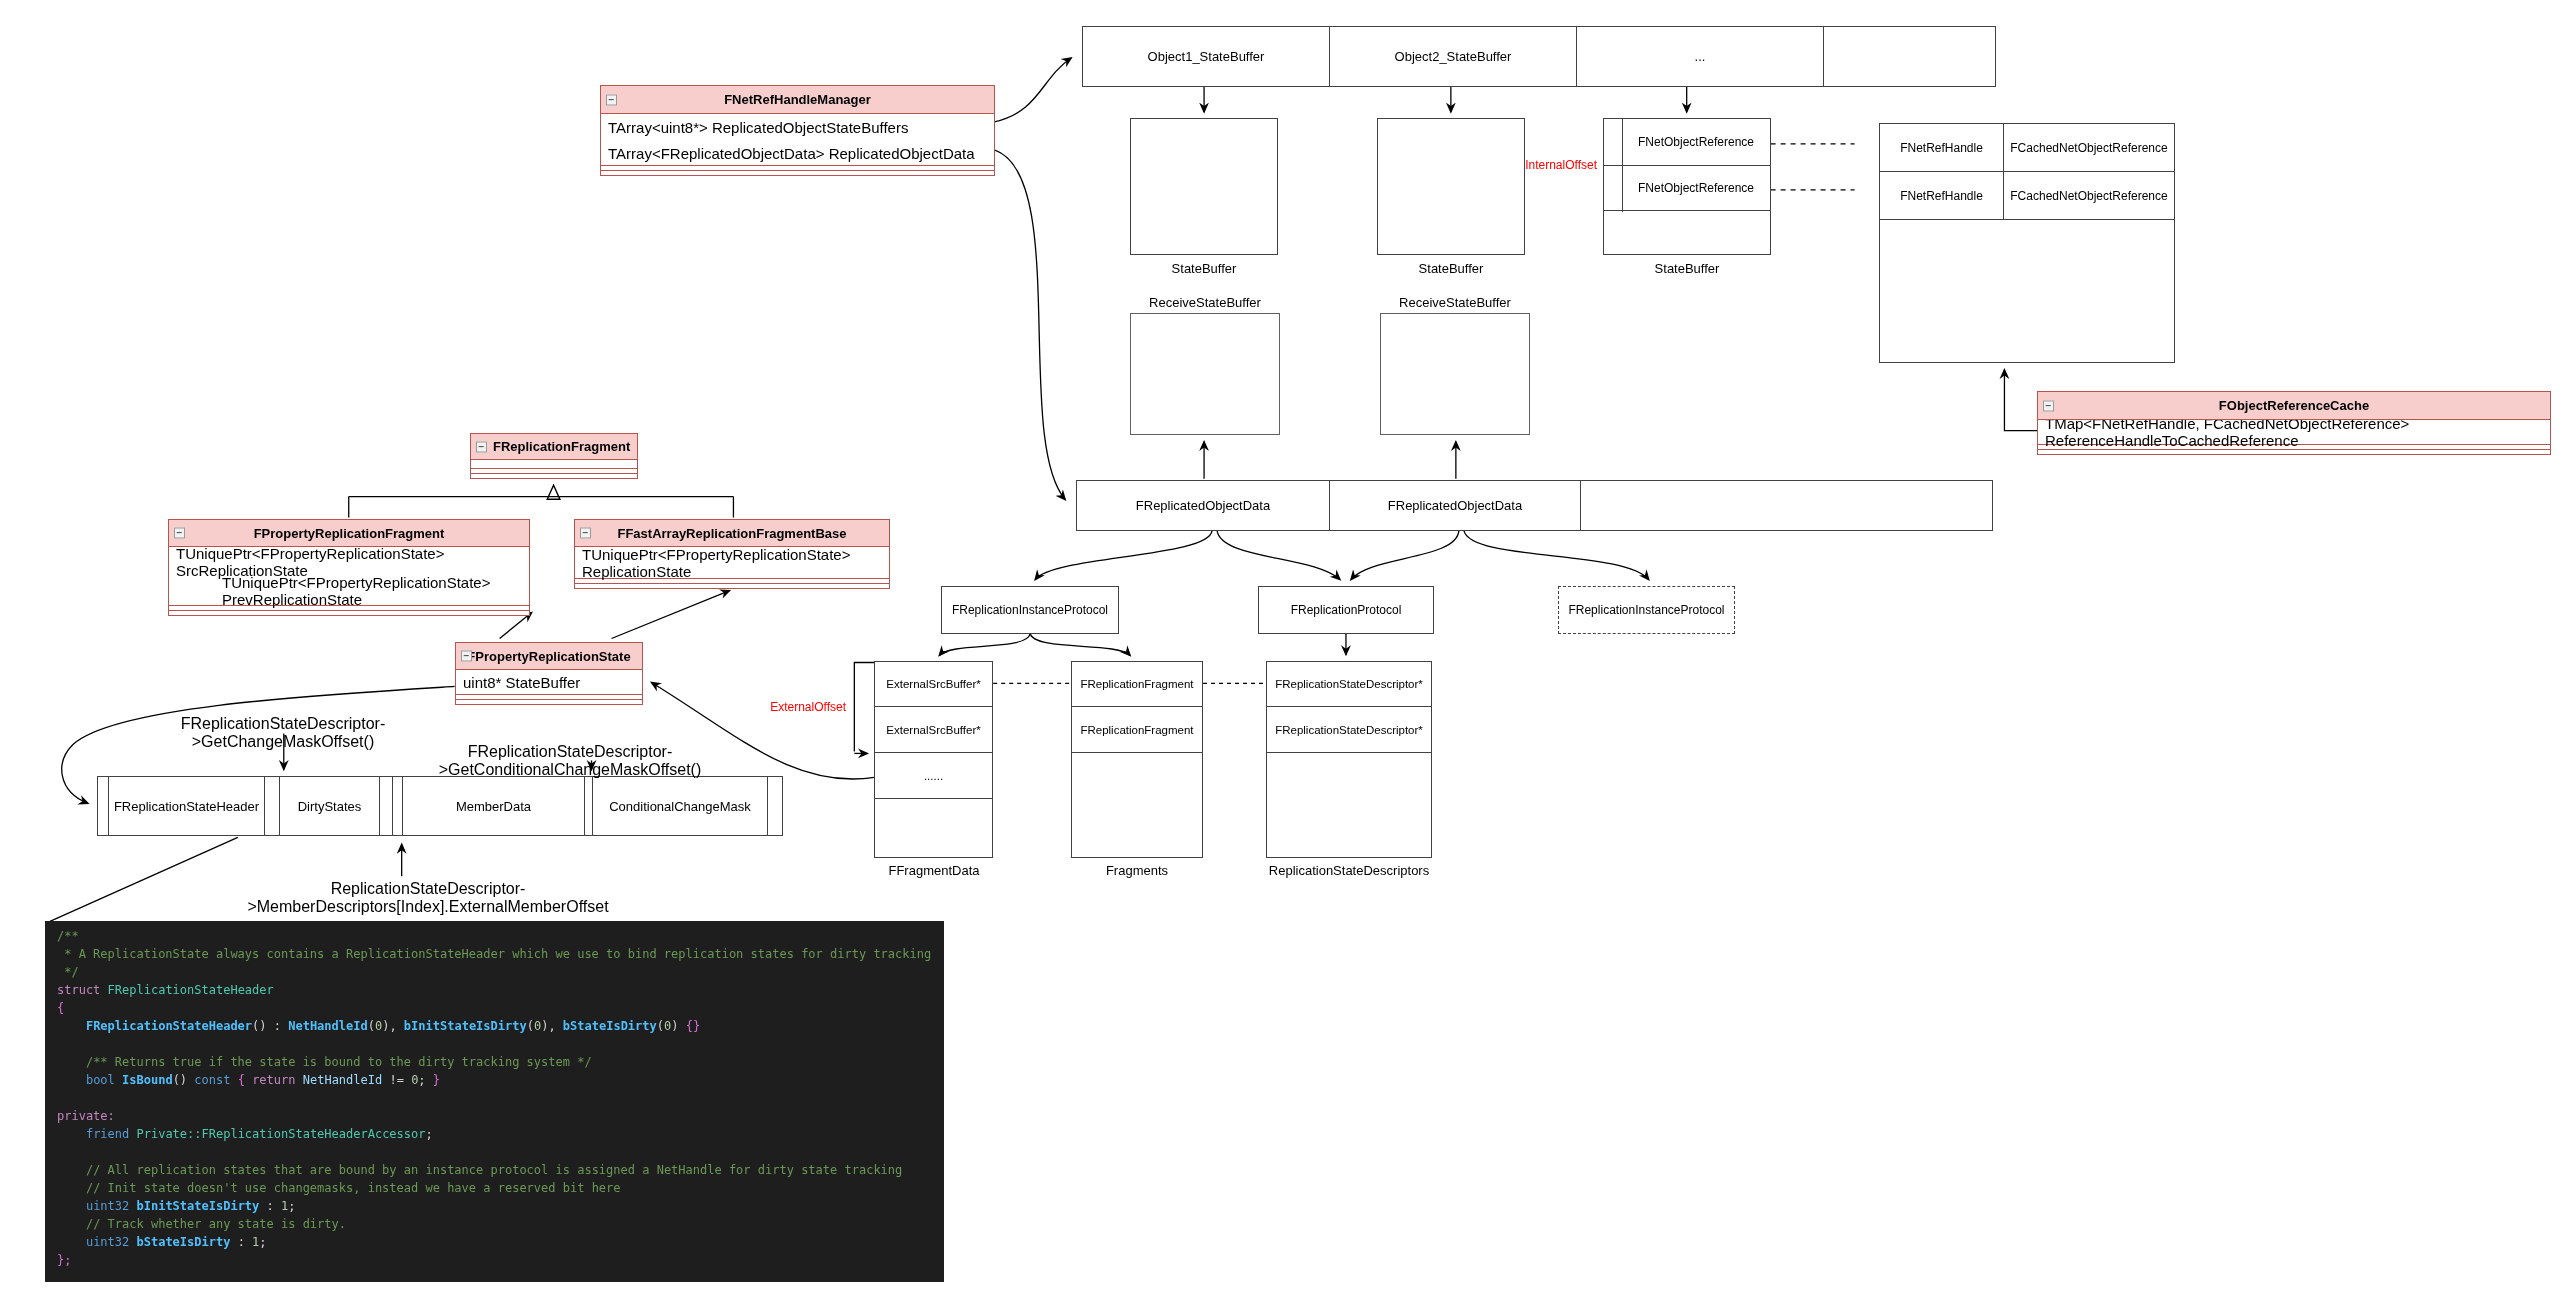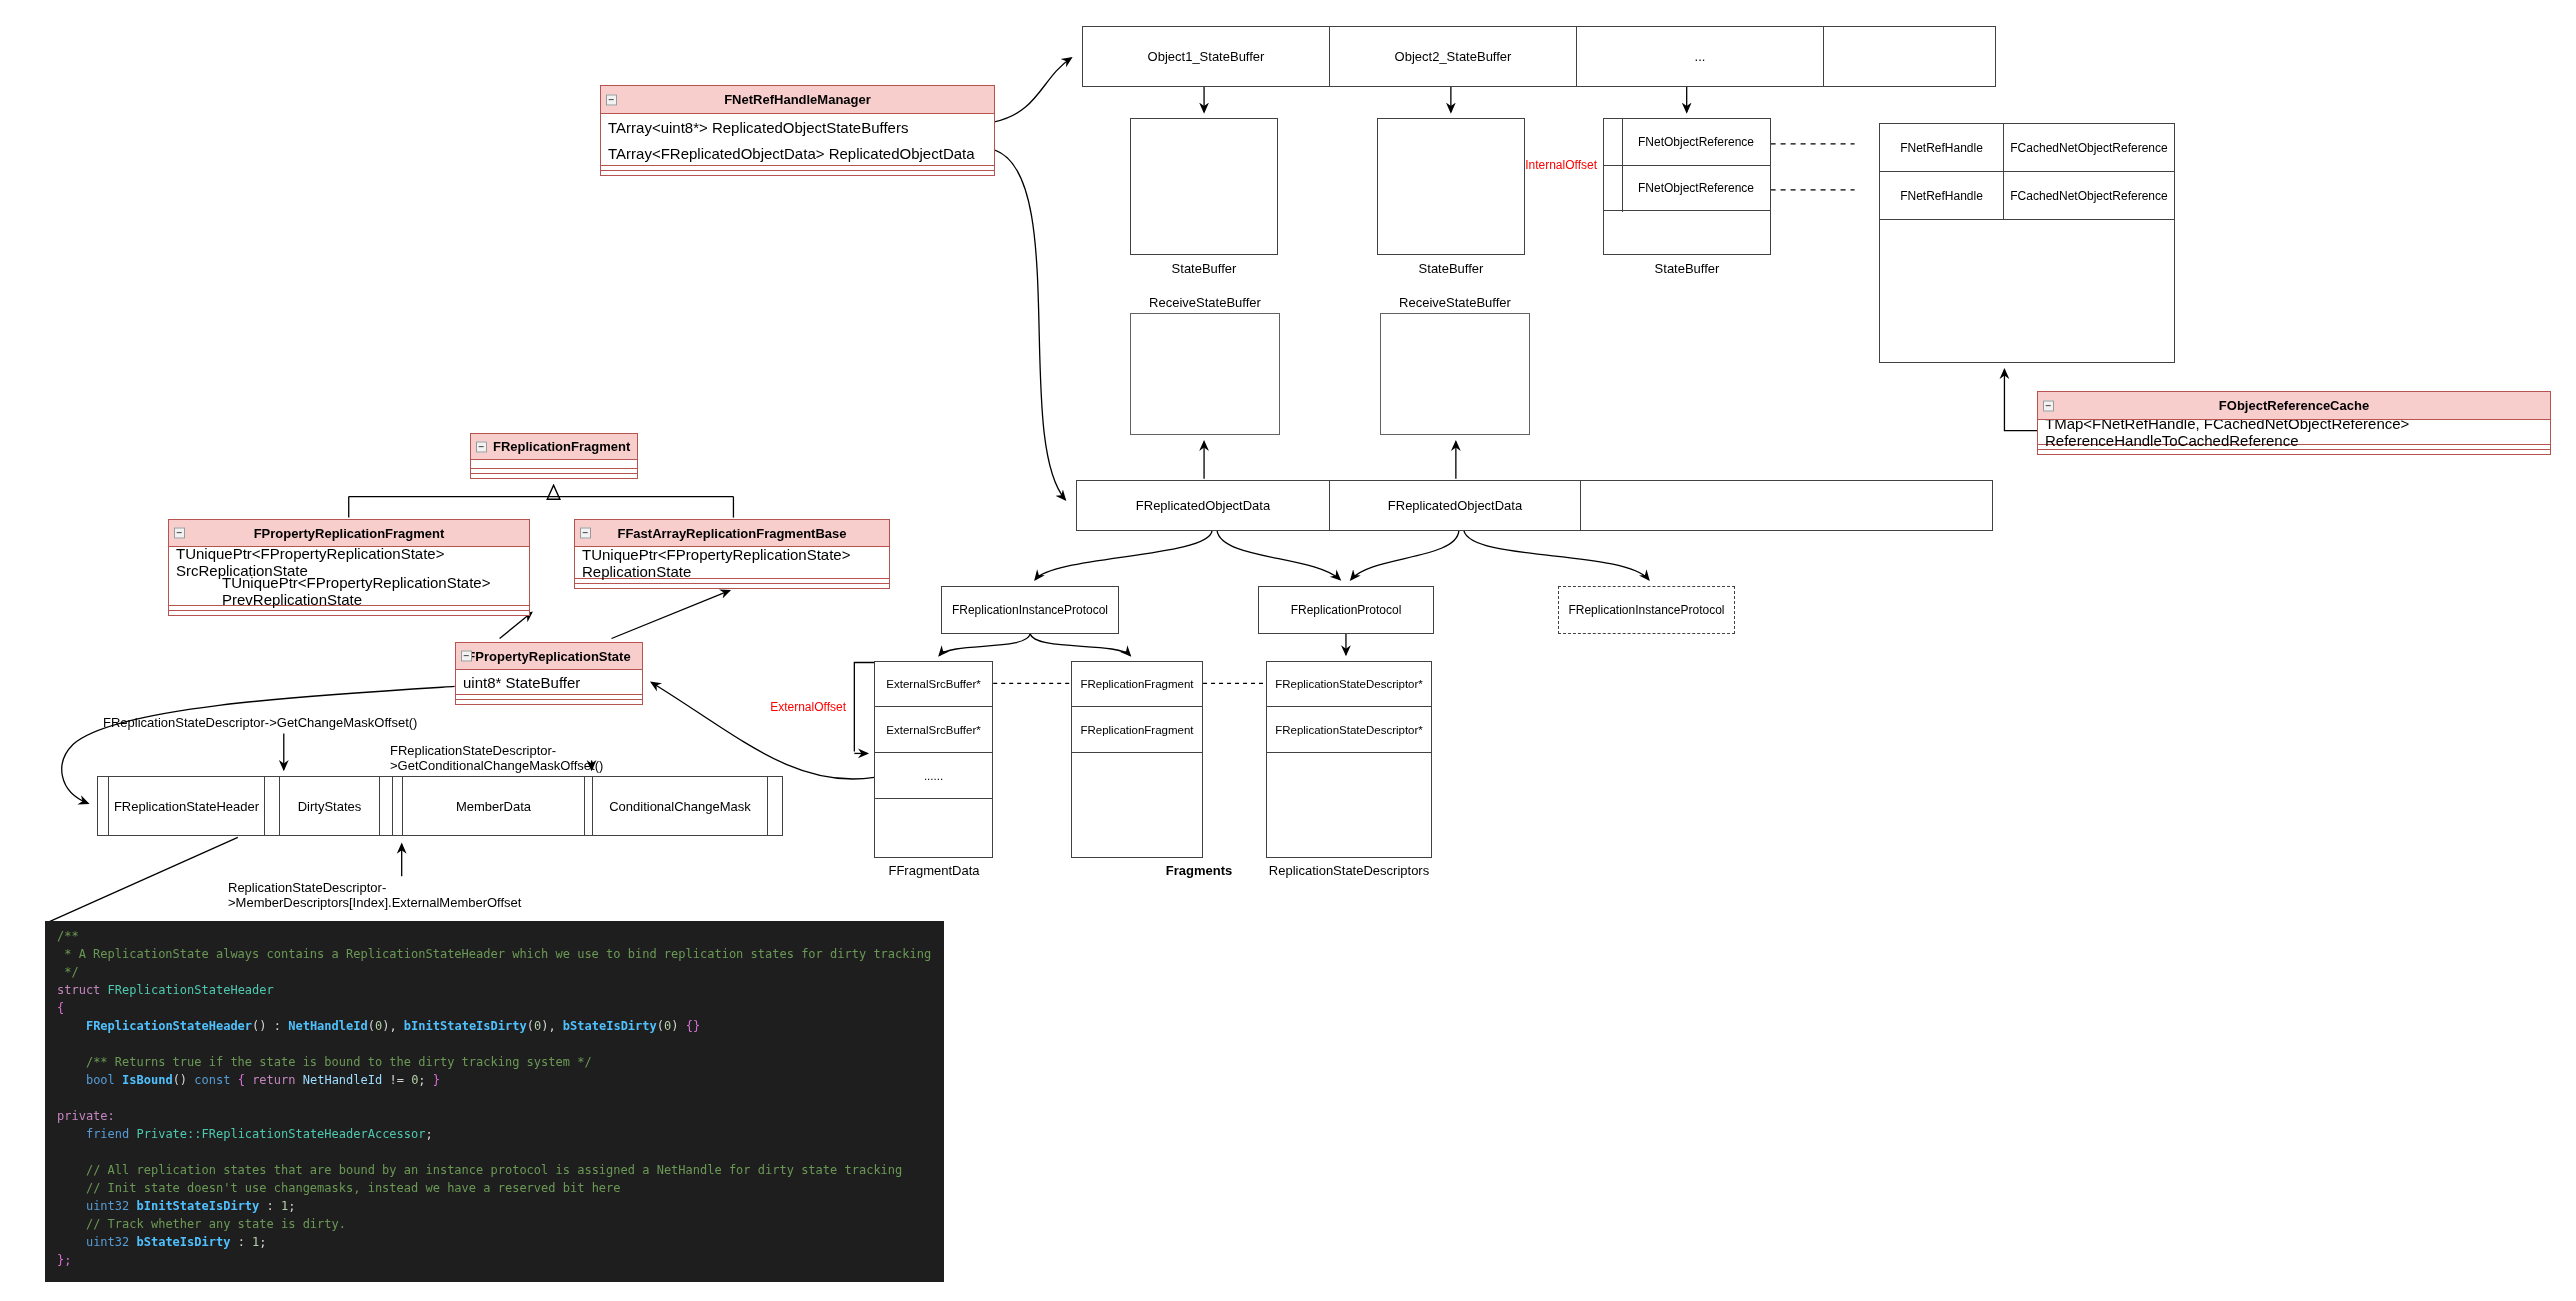--- a/index.html
+++ b/index.html
@@ -22,21 +22,21 @@
   .box.dashed{border-style:dashed;}
   .center{display:flex;align-items:center;justify-content:center;}
   .cells{display:flex;height:100%;}
   .cells>div{border-right:1px solid #424242;display:flex;align-items:center;justify-content:center;
              font-size:13px;box-sizing:border-box;height:100%;}
   .cells>div:last-child{border-right:none;}
   .crow{border-bottom:1px solid #424242;display:flex;align-items:center;justify-content:center;
         font-size:11.5px;box-sizing:border-box;}
   .lbl{position:absolute;font-size:13px;text-align:center;}
   .red{position:absolute;color:#FF0000;font-size:12px;text-align:right;}
-  .ann{position:absolute;font-size:13px;}
+  .ann{position:absolute;font-size:16px;text-align:center;}
 
   
   .code{position:absolute;background:#1E1E1E;padding:6px 0 0 12px;
         font-family:"DejaVu Sans Mono",monospace;font-size:12px;line-height:18px;
         overflow:hidden;box-sizing:border-box;}
   .cl{white-space:pre;min-height:18px;}
   .c-pln{color:#D4D4D4;} .c-com{color:#6A9955;} .c-kw{color:#569CD6;}
   .c-ctrl{color:#C586C0;} .c-type{color:#4EC9B0;} .c-fn{color:#4FC1FF;font-weight:bold;}
   .c-var{color:#9CDCFE;} .c-memb{color:#4FC1FF;font-weight:bold;} .c-num{color:#B5CEA8;}
   .c-brace{color:#DA70D6;}
@@ -161,21 +161,21 @@
   </div>
   <div class="box" style="left:1071px;top:661px;width:132px;height:197px;">
     <div class="crow" style="height:45px;font-size:11.5px;">FReplicationFragment</div>
     <div class="crow" style="height:46px;font-size:11.5px;">FReplicationFragment</div>
   </div>
   <div class="box" style="left:1266px;top:661px;width:166px;height:197px;">
     <div class="crow" style="height:45px;font-size:11.5px;">FReplicationStateDescriptor*</div>
     <div class="crow" style="height:46px;font-size:11.5px;">FReplicationStateDescriptor*</div>
   </div>
   <div class="lbl" style="left:844px;top:863px;width:180px;">FFragmentData</div>
-  <div class="lbl" style="left:1123px;top:863px;width:152px;font-weight:bold;">Fragments</div>
+  <div class="lbl" style="left:1061px;top:863px;width:152px;">Fragments</div>
   <div class="lbl" style="left:1236px;top:863px;width:226px;">ReplicationStateDescriptors</div>
   <div class="red" style="left:734px;top:700px;width:112px;">ExternalOffset</div>
 
   <div class="uml" style="left:470px;top:433px;width:168px;">
     <div class="hd" style="height:25px;justify-content:flex-start;padding-left:22px;">
       <span class="collapse">−</span>
       <span>FReplicationFragment</span>
     </div>
     <div style="height:8px;"></div>
     <div class="band"></div>

